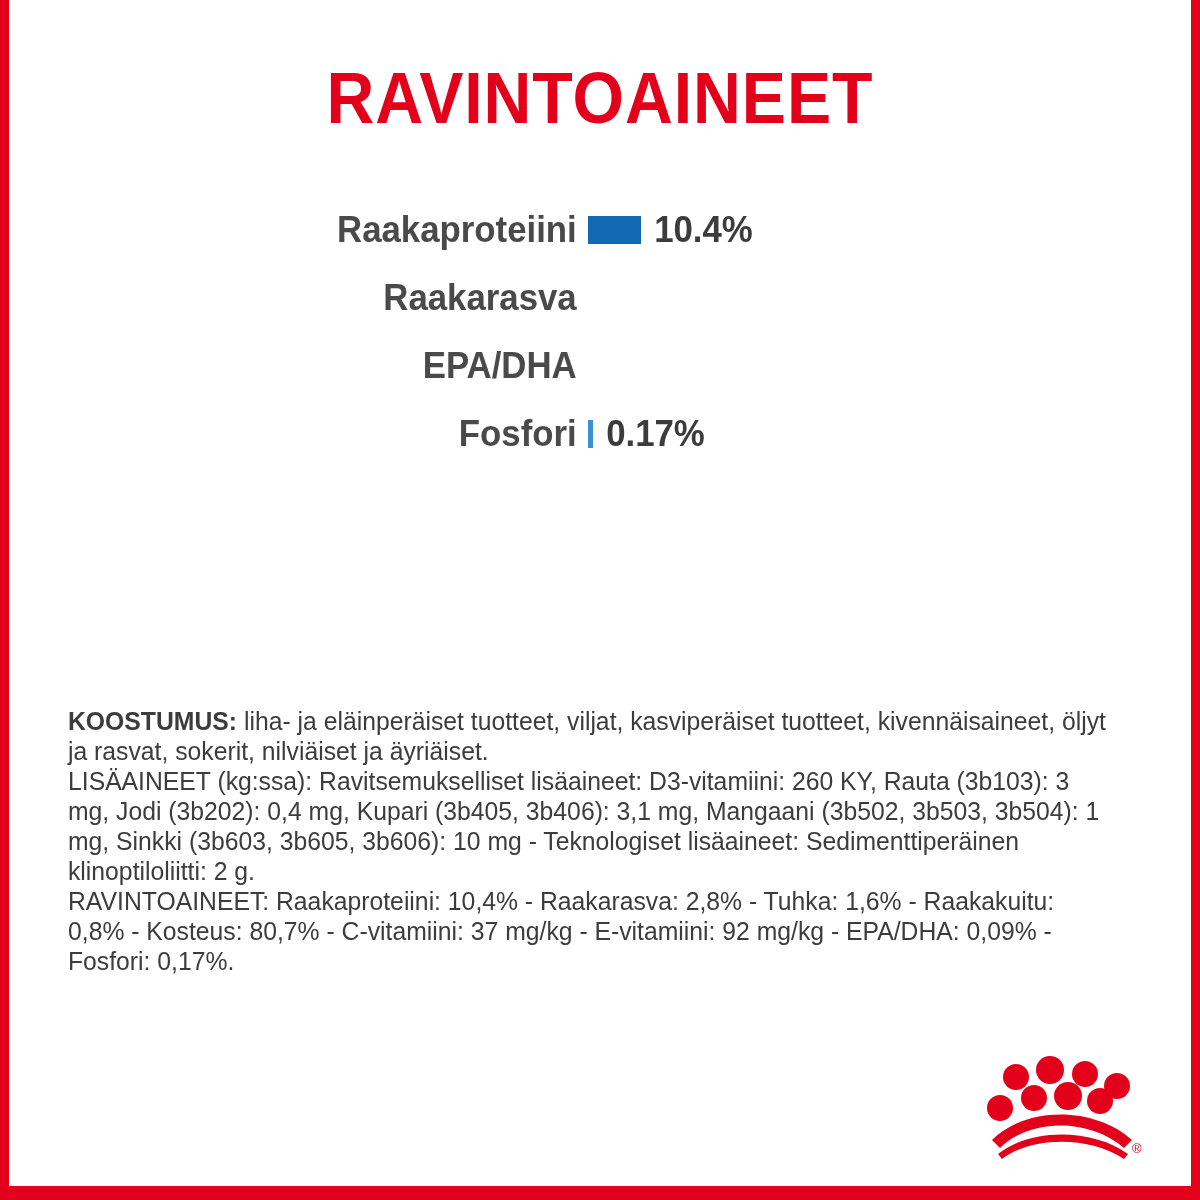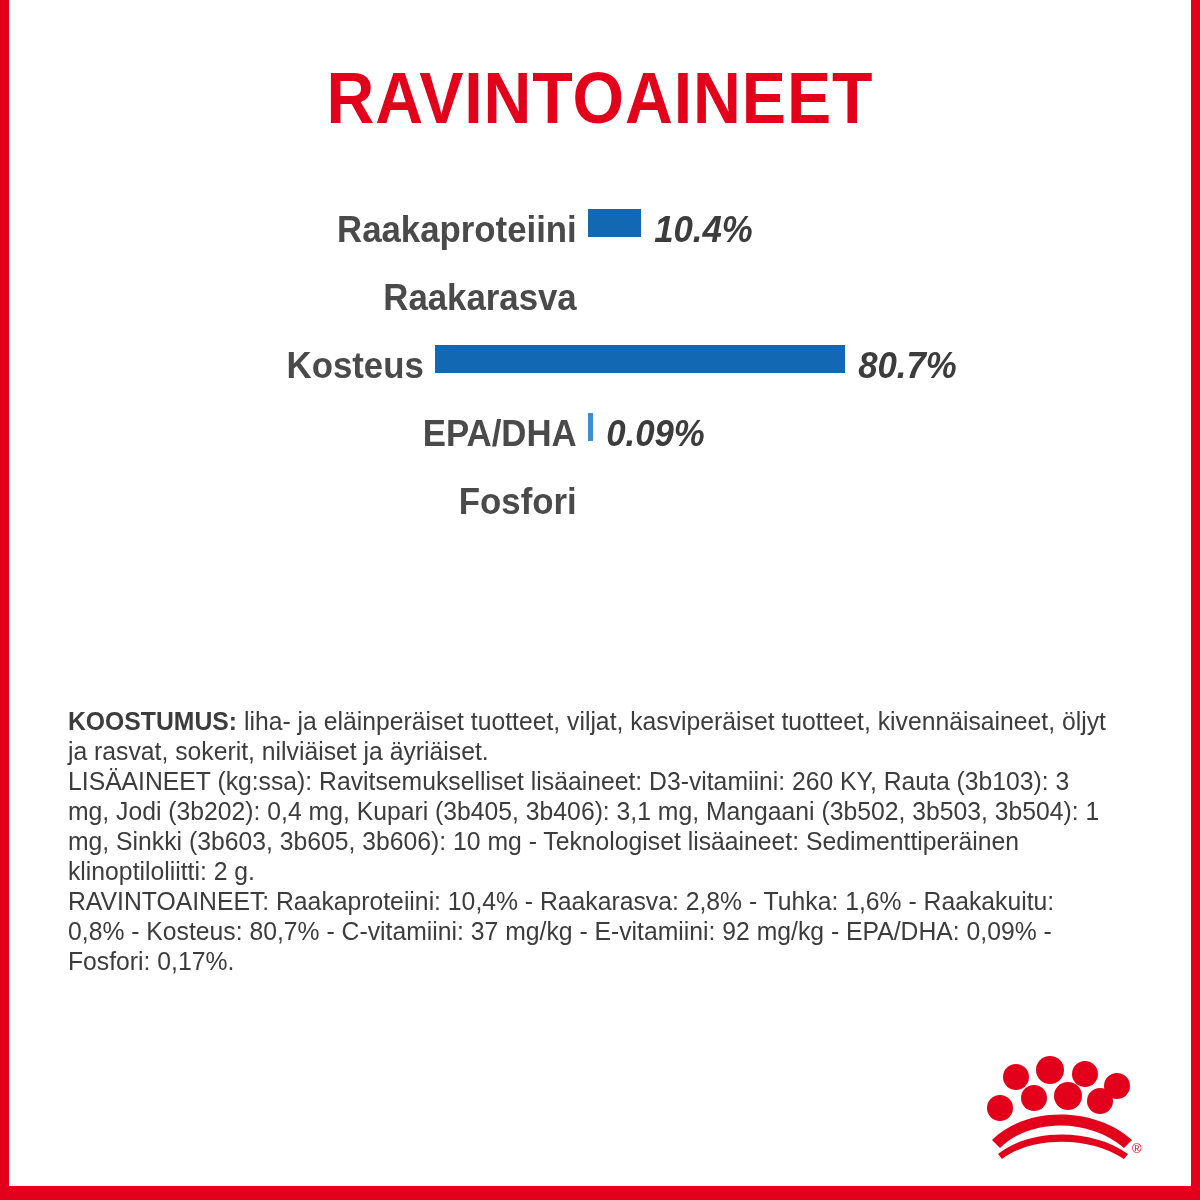--- a/index.html
+++ b/index.html
@@ -80,23 +80,22 @@
     color: #4a4a4a;
     font-family: "Liberation Sans Narrow", "Liberation Sans", sans-serif;
     font-weight: bold;
     font-size: 37px;
     transform: scaleX(0.94);
     transform-origin: right center;
     white-space: nowrap;
   }
   .bar-wrap {
     display: flex;
-    align-items: flex-start;
+    align-items: center;
     flex: 1 1 auto;
-    font-style: italic;
   }
   .bar {
     height: 28px;
     background: #1268b3;
     flex: 0 0 auto;
   }
   .bar.thin {
     width: 5px;
     background: #3b8fd4;
   }
@@ -159,35 +158,28 @@
         <div class="row-label">Raakaproteiini</div>
         <div class="bar-wrap">
           <div class="bar" style="width: 53px;"></div>
           <div class="row-value">10.4%</div>
         </div>
       </div>
       <div class="row">
         <div class="row-label">Raakarasva</div>
       </div>
       <div class="row">
-        <div class="row-label">Kosteus</div>
-        <div class="bar-wrap">
-          <div class="bar" style="width: 410px;"></div>
-          <div class="row-value">80.7%</div>
-        </div>
-      </div>
-      <div class="row">
         <div class="row-label">EPA/DHA</div>
+      </div>
+      <div class="row">
+        <div class="row-label">Fosfori</div>
         <div class="bar-wrap">
           <div class="bar thin" style="width: 5px;"></div>
-          <div class="row-value">0.09%</div>
+          <div class="row-value">0.17%</div>
         </div>
-      </div>
-      <div class="row">
-        <div class="row-label">Fosfori</div>
       </div>
     </div>
 
   <div class="composition">
     <p>
       <b>KOOSTUMUS:</b><span> liha- ja eläinperäiset tuotteet, viljat, kasviperäiset tuotteet, kivennäisaineet, öljyt ja rasvat, sokerit, nilviäiset ja äyriäiset.</span>
     </p>
     <p>LISÄAINEET (kg:ssa): Ravitsemukselliset lisäaineet: D3-vitamiini: 260 KY, Rauta (3b103): 3 mg, Jodi (3b202): 0,4 mg, Kupari (3b405, 3b406): 3,1 mg, Mangaani (3b502, 3b503, 3b504): 1 mg, Sinkki (3b603, 3b605, 3b606): 10 mg - Teknologiset lisäaineet: Sedimenttiperäinen klinoptiloliitti: 2 g.</p>
     <p>RAVINTOAINEET: Raakaproteiini: 10,4% - Raakarasva: 2,8% - Tuhka: 1,6% - Raakakuitu: 0,8% - Kosteus: 80,7% - C-vitamiini: 37 mg/kg - E-vitamiini: 92 mg/kg - EPA/DHA: 0,09% - Fosfori: 0,17%.</p>
   </div>

